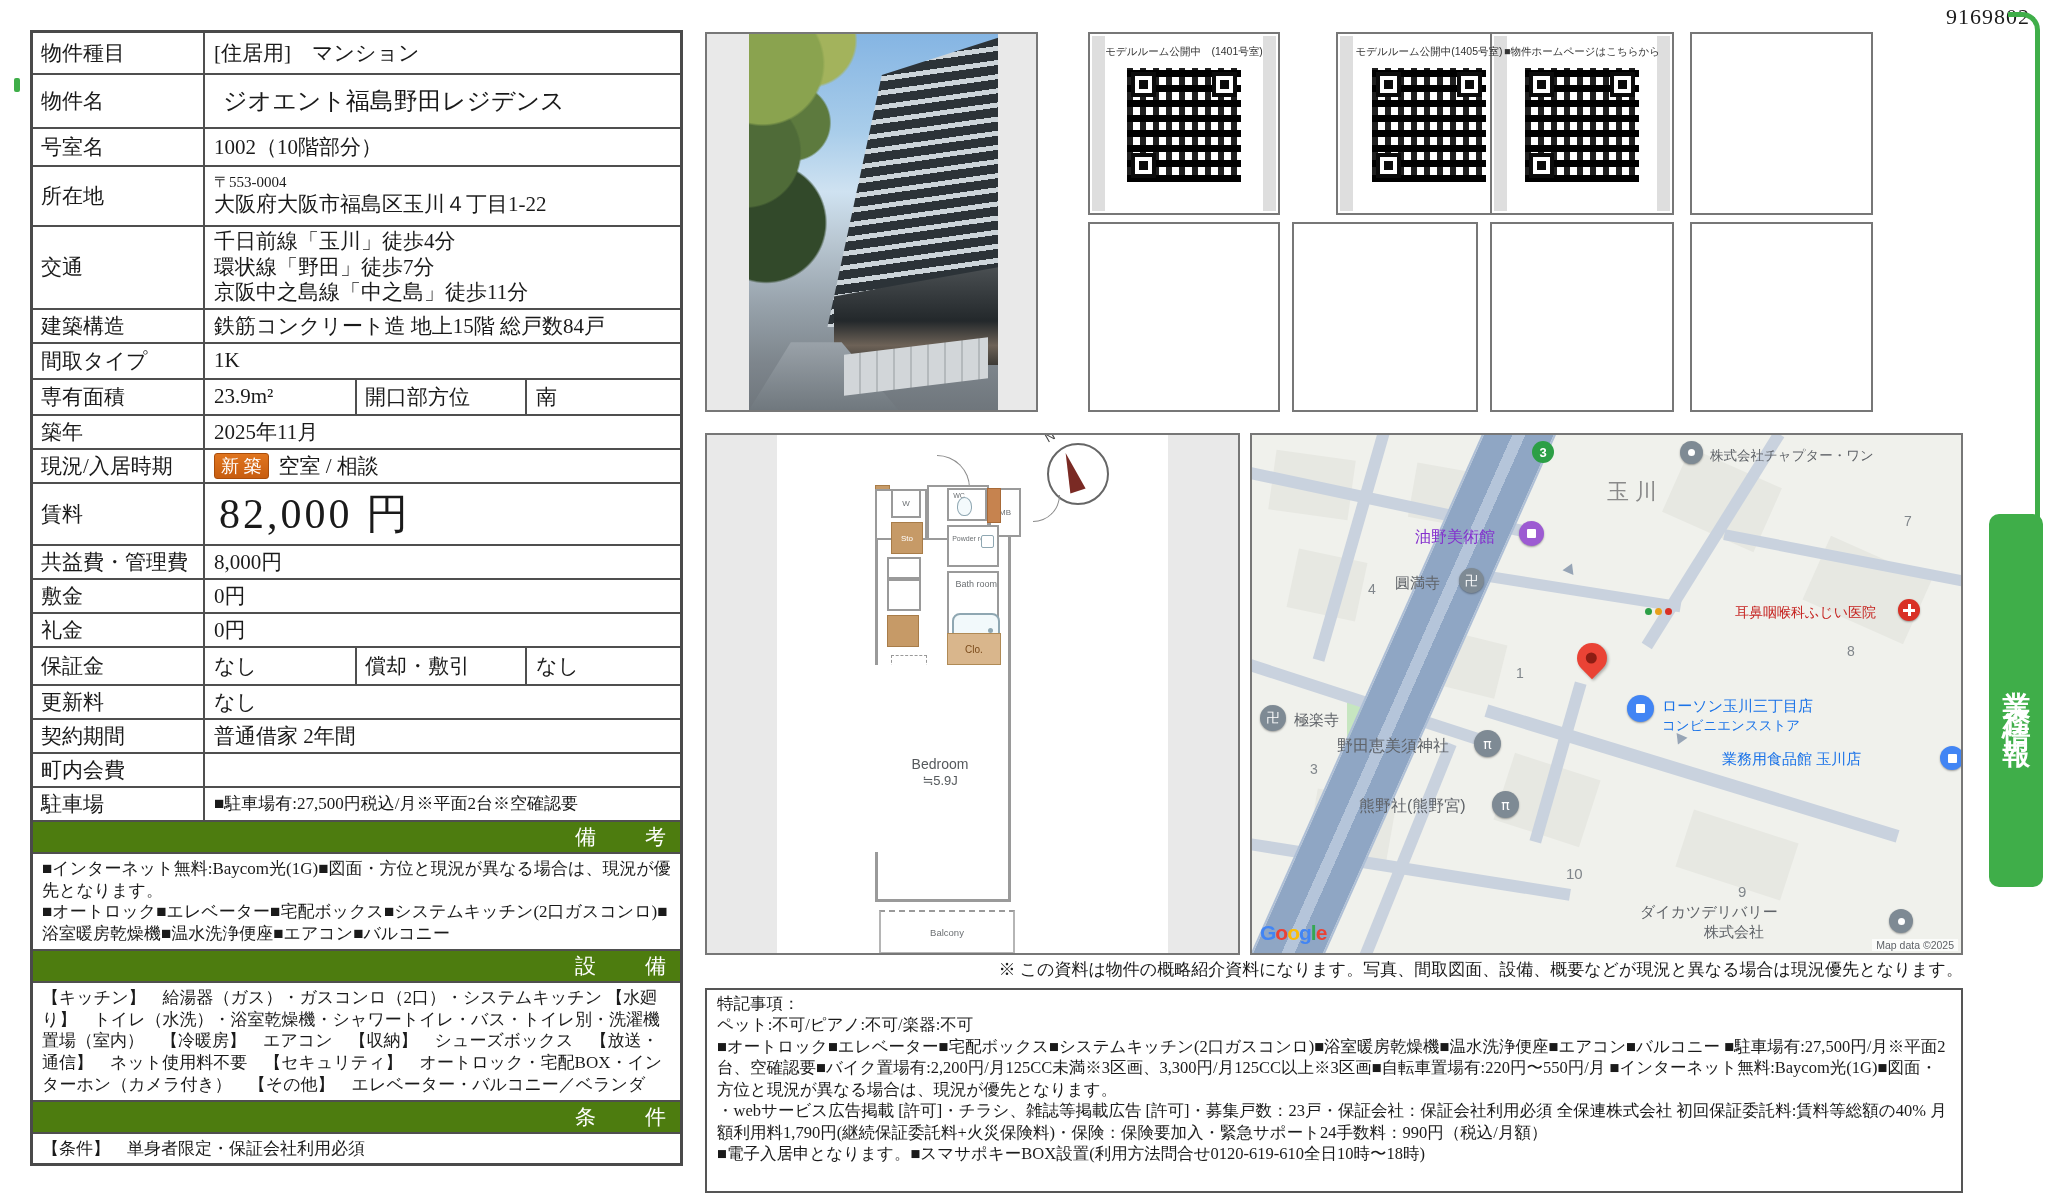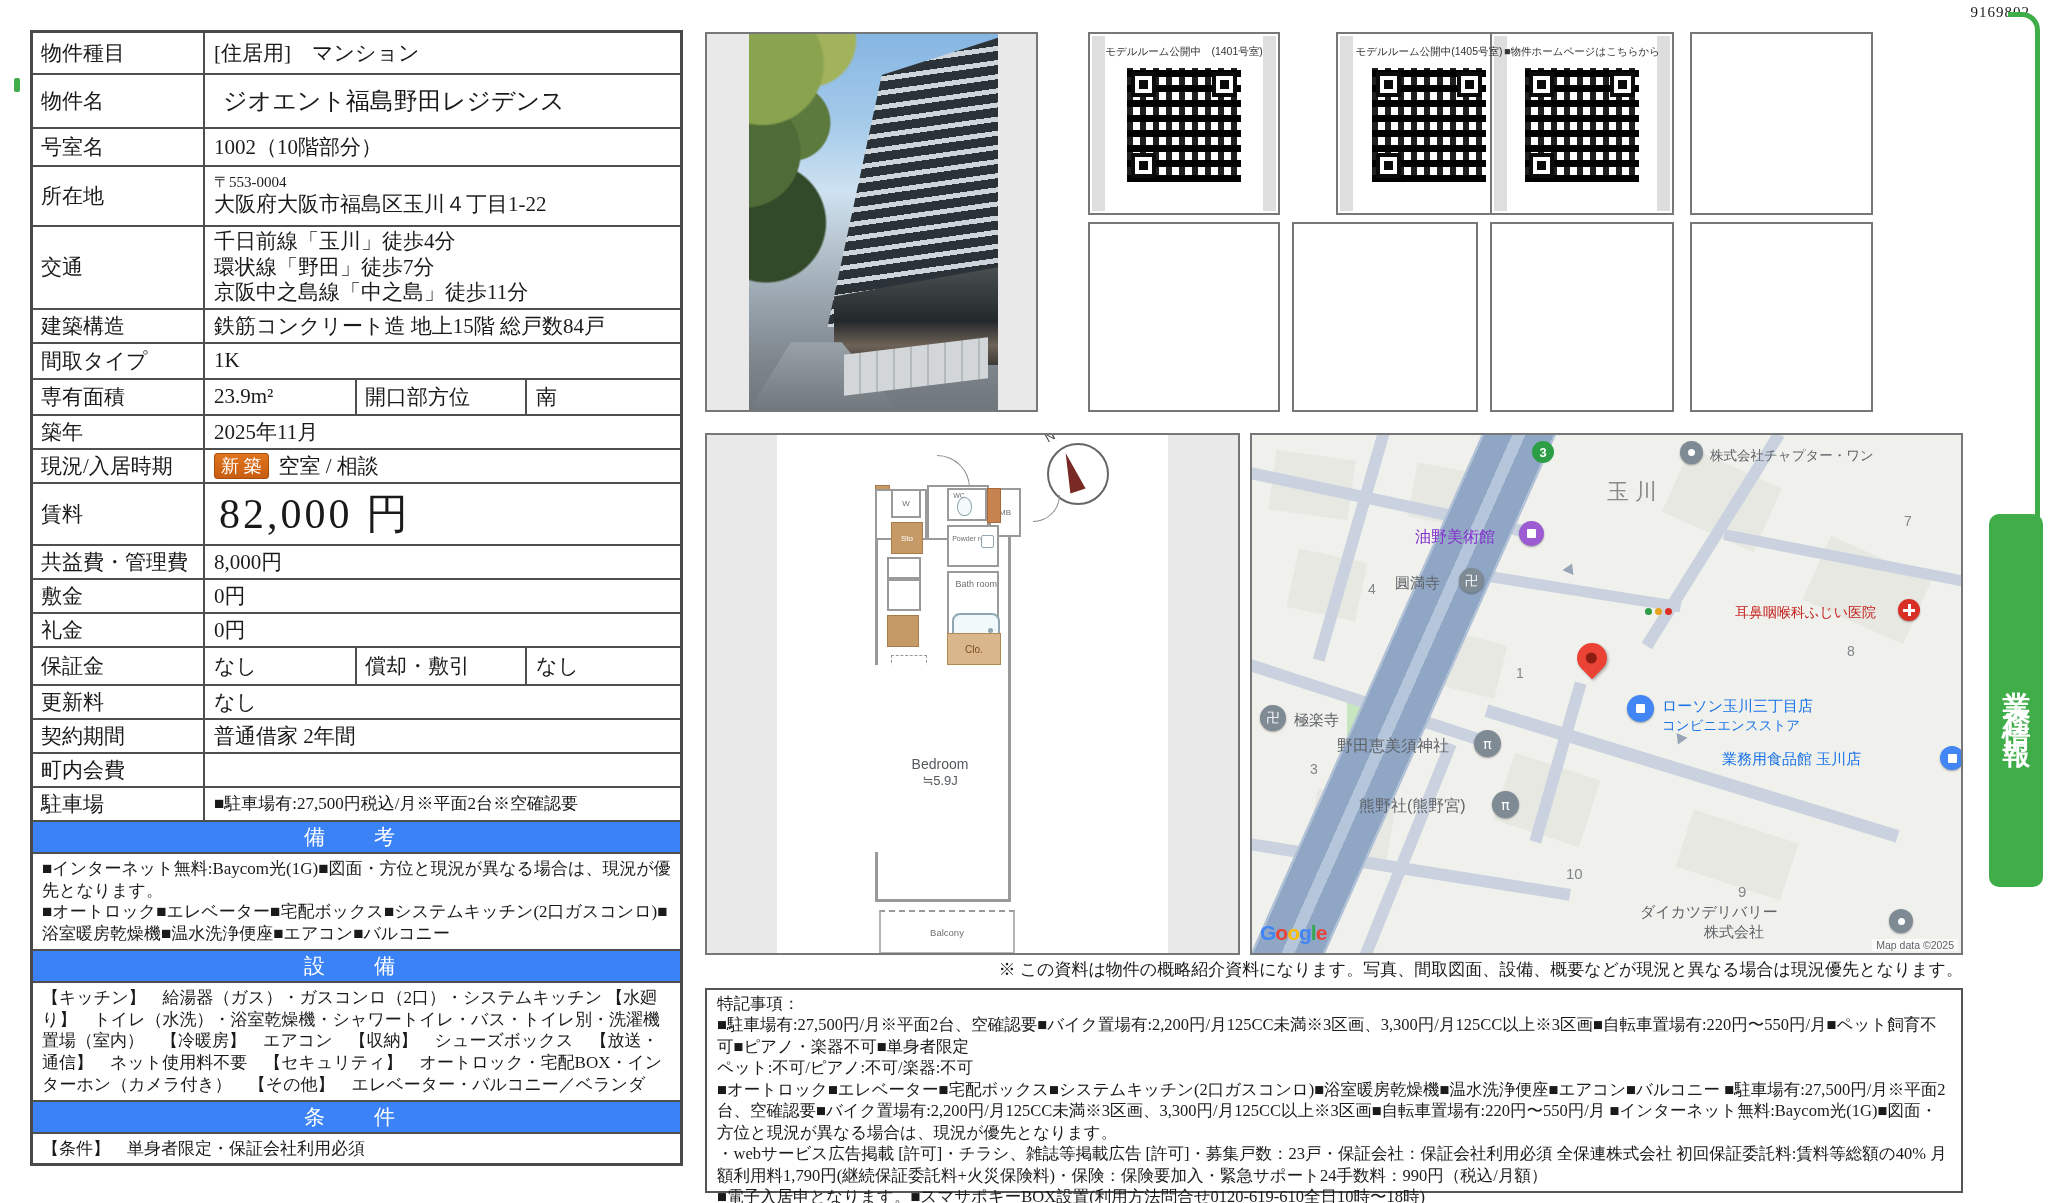--- a/index.html
+++ b/index.html
@@ -18,21 +18,21 @@
   .tlabel2{flex:none;width:170px;border-right:2px solid #4f4f4f;padding:2px 8px;box-sizing:border-box;
            display:flex;align-items:center;font-size:21px;}
   .h40{min-height:40px}.h52{min-height:52px}.h36{min-height:36px}.h58{min-height:58px}.h80{min-height:80px}
   .h32{min-height:32px}.h34{min-height:34px}.h30{min-height:30px}.h60{min-height:60px}
   .name-big{font-size:24px;padding-left:18px;}
   .postal{font-size:15px;line-height:1.1;}
   .rent-val{font-size:42px;letter-spacing:3px;padding-left:14px;line-height:1;}
   .small-val{font-size:17px;border-radius:9px;}
   .badge{display:inline-block;background:linear-gradient(180deg,#e0751f,#c75d10);color:#fff;font-weight:normal;
          font-size:18px;padding:1px 6px;border-radius:3px;margin-right:10px;border:1px solid #a94d0b;line-height:1.25;}
-  .sechead{border-top:2px solid #4f4f4f;background:#3b82f6;color:#fff;text-align:center;
+  .sechead{border-top:2px solid #4f4f4f;background:#4d7c0f;color:#fff;text-align:right;
            font-size:21px;letter-spacing:14px;padding:1px 0;}
   .sectext{border-top:2px solid #4f4f4f;padding:4px 9px;font-size:17px;line-height:1.28;}
   .sectext div{margin:0;}
   
   .photo-box{position:absolute;left:705px;top:32px;width:333px;height:380px;border:2px solid #777;
              background:#e9e9e9;box-sizing:border-box;overflow:hidden;}
   .photo{position:absolute;left:42px;right:38px;top:0;bottom:0;overflow:hidden;
          background:linear-gradient(180deg,#85b5e3 0%,#a9cdea 26%,#cfe2f1 42%,#b9c7d2 55%,#97a2ab 72%,#7e868d 87%,#6f767c 100%);}
   .ph-building{position:absolute;right:-12px;top:0;width:78%;height:78%;
                background:repeating-linear-gradient(172deg,#2c3338 0 9px,#cdd5da 9px 14px);
@@ -131,21 +131,21 @@
        transform:rotate(-45deg);box-shadow:0 2px 3px rgba(0,0,0,.3);}
   .pin::after{content:"";position:absolute;left:9px;top:9px;width:11px;height:11px;border-radius:50%;background:#8c1d13;}
   .tlight{position:absolute;left:393px;top:173px;display:flex;gap:3px;}
   .tlight i{width:7px;height:7px;border-radius:50%;display:block;}
   .routebadge{position:absolute;left:280px;top:6px;width:22px;height:22px;border-radius:50%;background:#2c9f46;color:#fff;
               display:flex;align-items:center;justify-content:center;font-size:13px;font-weight:bold;}
   .gfont{font-weight:bold;font-size:21px;letter-spacing:-1px;}
   .attrib{position:absolute;right:3px;bottom:2px;font-size:10.5px;color:#5f6368;background:rgba(255,255,255,.75);padding:0 4px;}
   .arrowtri{position:absolute;width:0;height:0;border-left:6px solid transparent;border-right:6px solid transparent;border-bottom:10px solid #97a5b6;}
   
-  .sheet-no{position:absolute;top:4px;right:26px;font-size:15px;letter-spacing:1px;margin-left:11px;}
+  .sheet-no{position:absolute;top:4px;right:26px;font-size:22px;letter-spacing:1px;margin-left:11px;}
   .green-hook{position:absolute;left:2008px;top:12px;width:32px;height:505px;
               border-top:5px solid #3fae49;border-right:5px solid #3fae49;border-top-right-radius:18px;box-sizing:border-box;}
   .biz-tab{position:absolute;left:1989px;top:514px;width:54px;height:373px;background:#3fae49;border-radius:10px;
            display:flex;align-items:center;justify-content:center;color:#fff;font-weight:bold;font-size:28px;
            writing-mode:vertical-rl;text-orientation:upright;letter-spacing:16px;font-family:"Liberation Sans","DejaVu Sans",sans-serif;}
   .green-mark{position:absolute;left:14px;top:78px;width:6px;height:14px;background:#3fae49;border-radius:2px;}
   
   .disclaimer{position:absolute;left:705px;top:958px;width:1258px;text-align:right;font-size:17px;}
   .notes{position:absolute;left:705px;top:988px;width:1258px;height:205px;border:2px solid #555;box-sizing:border-box;
          padding:3px 10px;font-size:16.5px;line-height:1.3;}
@@ -440,18 +440,17 @@
       <span class="poi-dot"></span>
     </div>
 
   <div class="mlabel gfont" style="left:8px;bottom:8px;top:auto;"><span style="color:#4285F4">G</span><span style="color:#EA4335">o</span><span style="color:#FBBC05">o</span><span style="color:#4285F4">g</span><span style="color:#34A853">l</span><span style="color:#EA4335">e</span></div>
   <div class="attrib">Map data ©2025</div>
 </div>
 
 <div class="disclaimer">※ この資料は物件の概略紹介資料になります。写真、間取図面、設備、概要などが現況と異なる場合は現況優先となります。</div>
 <div class="notes">
   <div>特記事項：</div>
-  <div>■駐車場有:27,500円/月※平面2台、空確認要■バイク置場有:2,200円/月125CC未満※3区画、3,300円/月125CC以上※3区画■自転車置場有:220円〜550円/月■ペット飼育不可■ピアノ・楽器不可■単身者限定</div>
   <div>ペット:不可/ピアノ:不可/楽器:不可</div>
   <div>■オートロック■エレベーター■宅配ボックス■システムキッチン(2口ガスコンロ)■浴室暖房乾燥機■温水洗浄便座■エアコン■バルコニー ■駐車場有:27,500円/月※平面2台、空確認要■バイク置場有:2,200円/月125CC未満※3区画、3,300円/月125CC以上※3区画■自転車置場有:220円〜550円/月 ■インターネット無料:Baycom光(1G)■図面・方位と現況が異なる場合は、現況が優先となります。</div>
   <div>・webサービス広告掲載 [許可]・チラシ、雑誌等掲載広告 [許可]・募集戸数：23戸・保証会社：保証会社利用必須 全保連株式会社 初回保証委託料:賃料等総額の40% 月額利用料1,790円(継続保証委託料+火災保険料)・保険：保険要加入・緊急サポート24手数料：990円（税込/月額）</div>
   <div>■電子入居申となります。■スマサポキーBOX設置(利用方法問合せ0120-619-610全日10時〜18時)</div>
 </div>
 
 </body></html>

